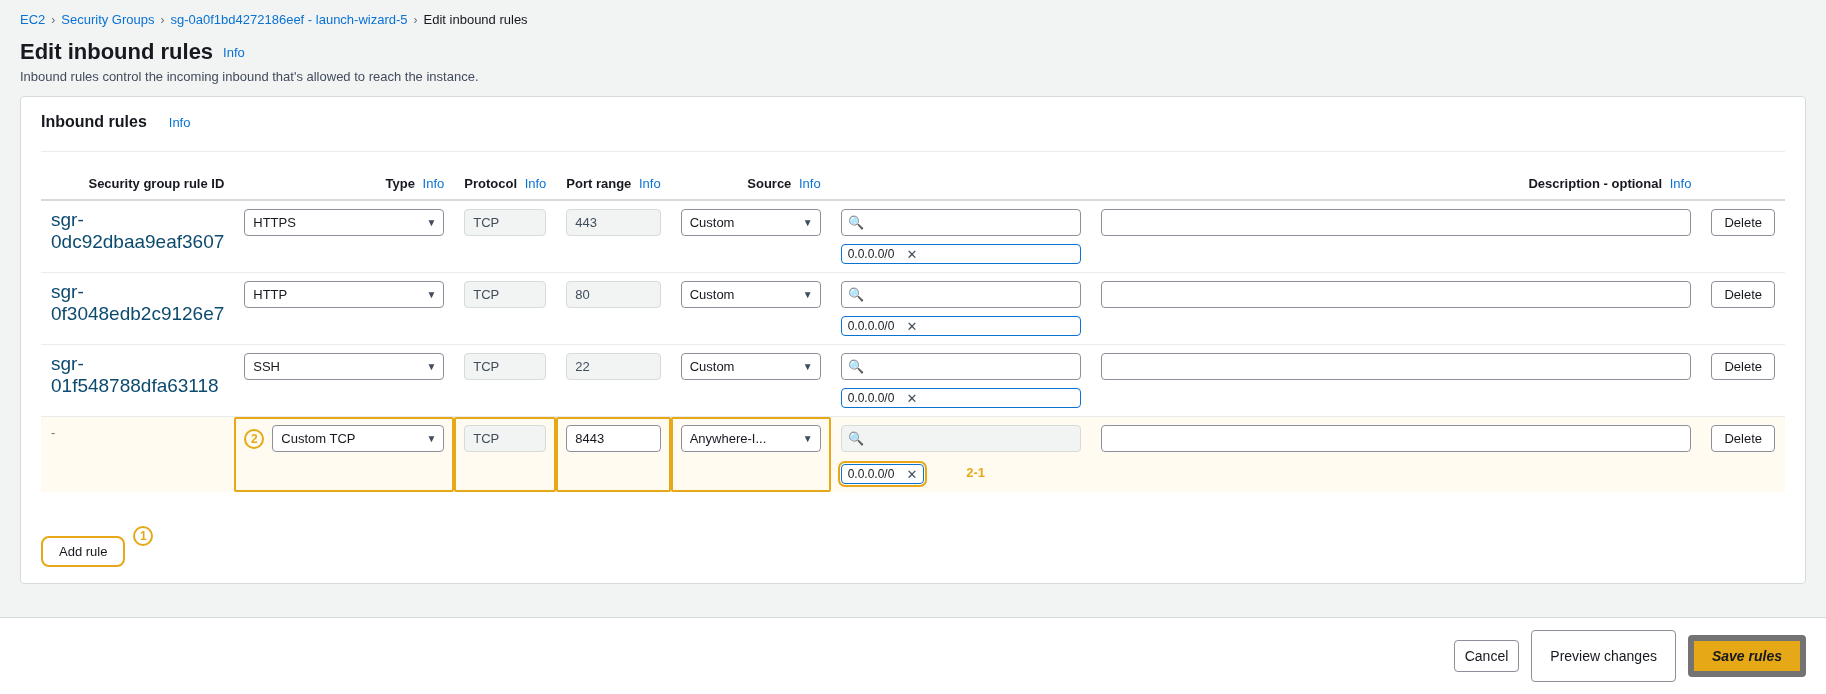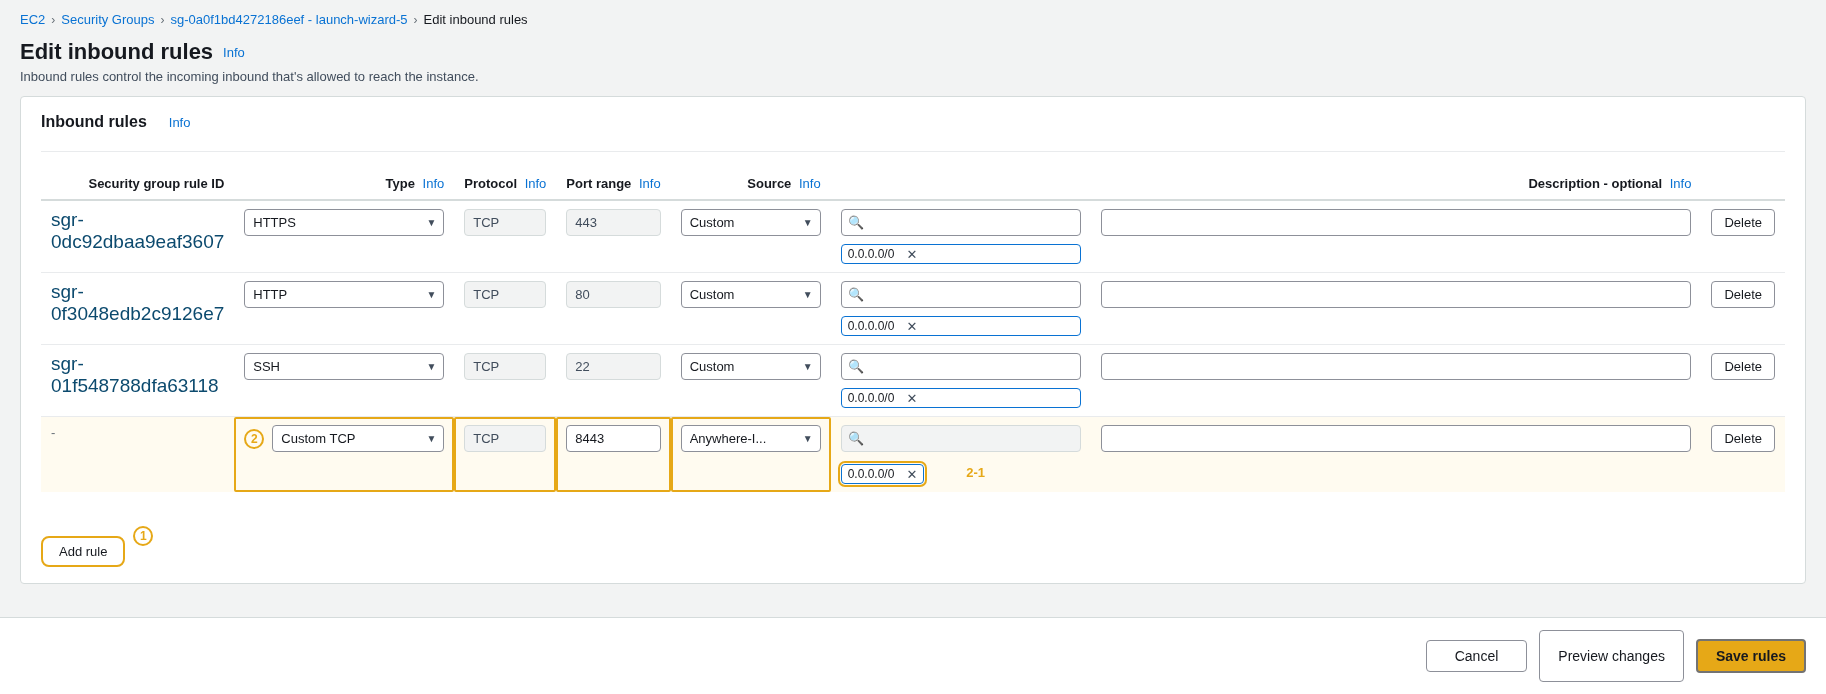--- a/index.html
+++ b/index.html
@@ -278,46 +278,47 @@
       background: #fff;
       border-top: 1px solid #d5dbdb;
       display: flex;
       align-items: center;
       justify-content: flex-end;
       padding: 12px 20px;
       gap: 12px;
       z-index: 100;
     }
     .btn-cancel {
-      padding: 7px 28px;
+      padding: 7px 10px;
       border: 1px solid #8d9099;
       border-radius: 4px;
       background: #fff;
       font-size: 14px;
       color: #16191f;
       cursor: pointer;
     }
     .btn-preview {
       padding: 17px 18px;
       border: 1px solid #8d9099;
       border-radius: 4px;
       background: #fff;
       font-size: 14px;
       color: #16191f;
       cursor: pointer;
     }
     .btn-save {
       padding: 7px 18px;
-      border: 2px solid #737373;
+      border: 6px solid #737373;
       border-radius: 4px;
       background: #e6a817;
       font-size: 14px;
       color: #16191f;
       cursor: pointer;
       font-weight: 600;
+      font-style: italic;
     }
 
     
     .annotation {
       display: inline-flex;
       align-items: center;
       justify-content: center;
       width: 20px;
       height: 20px;
       border: 2px solid #e6a817;

